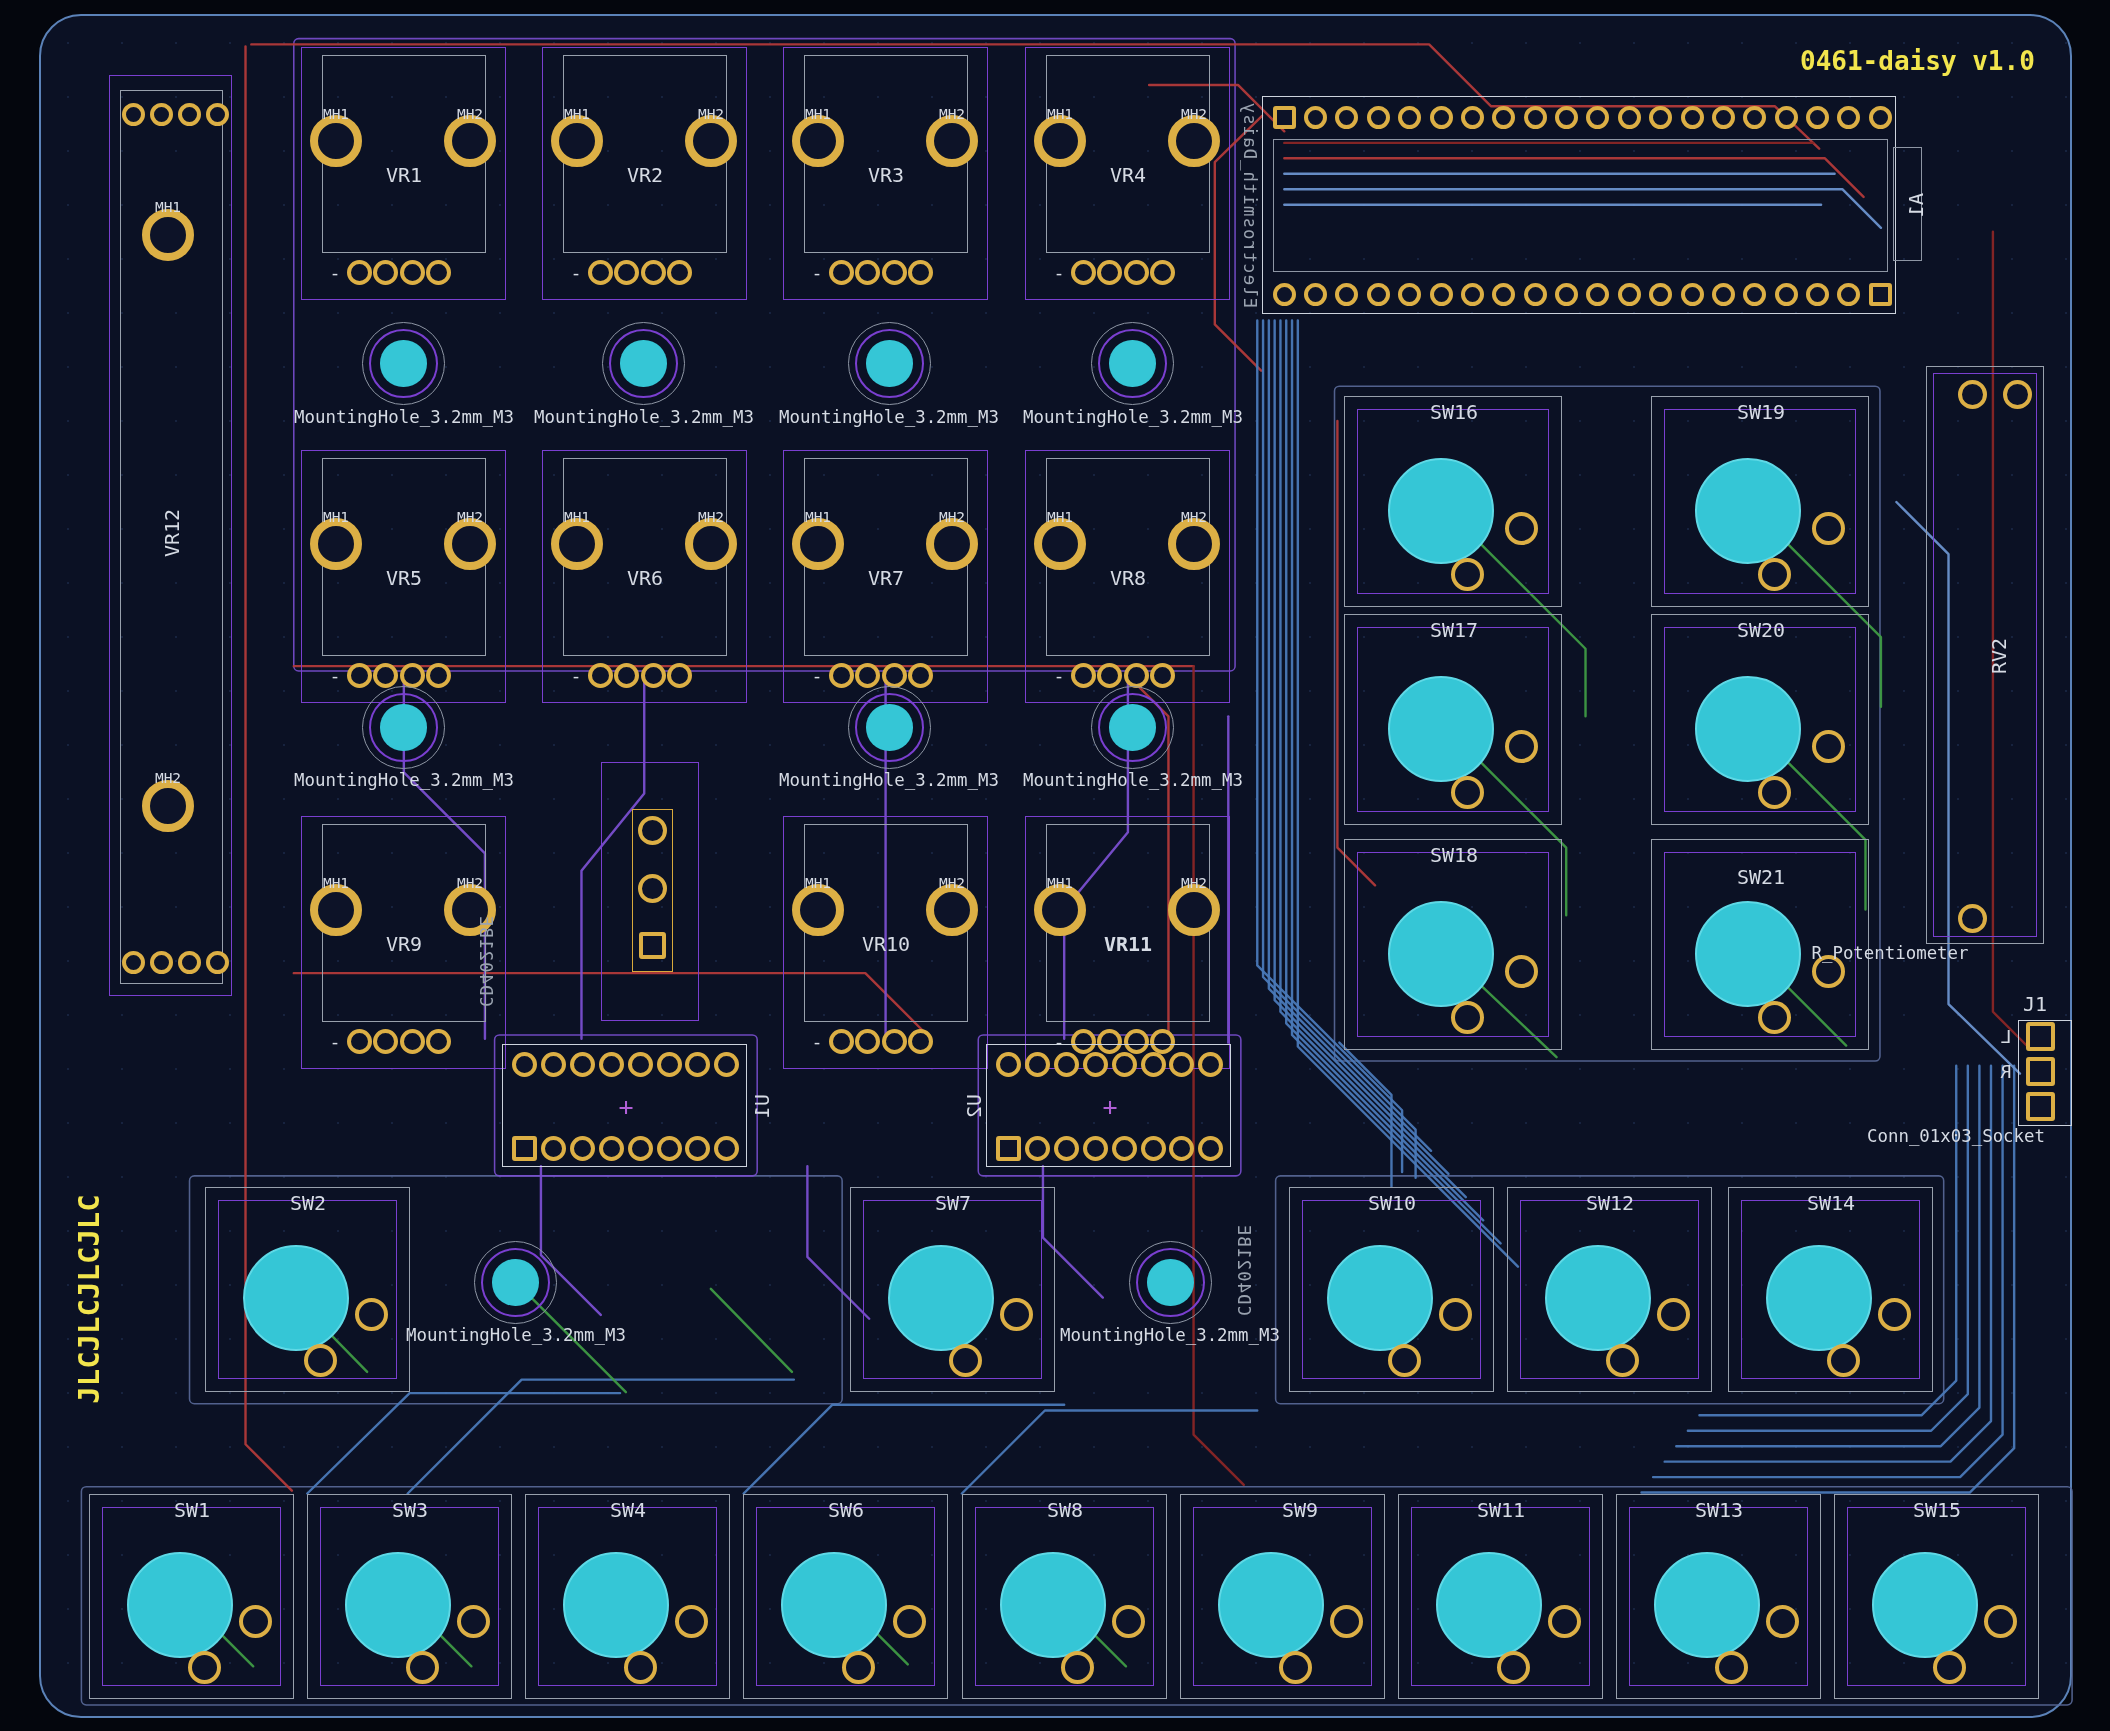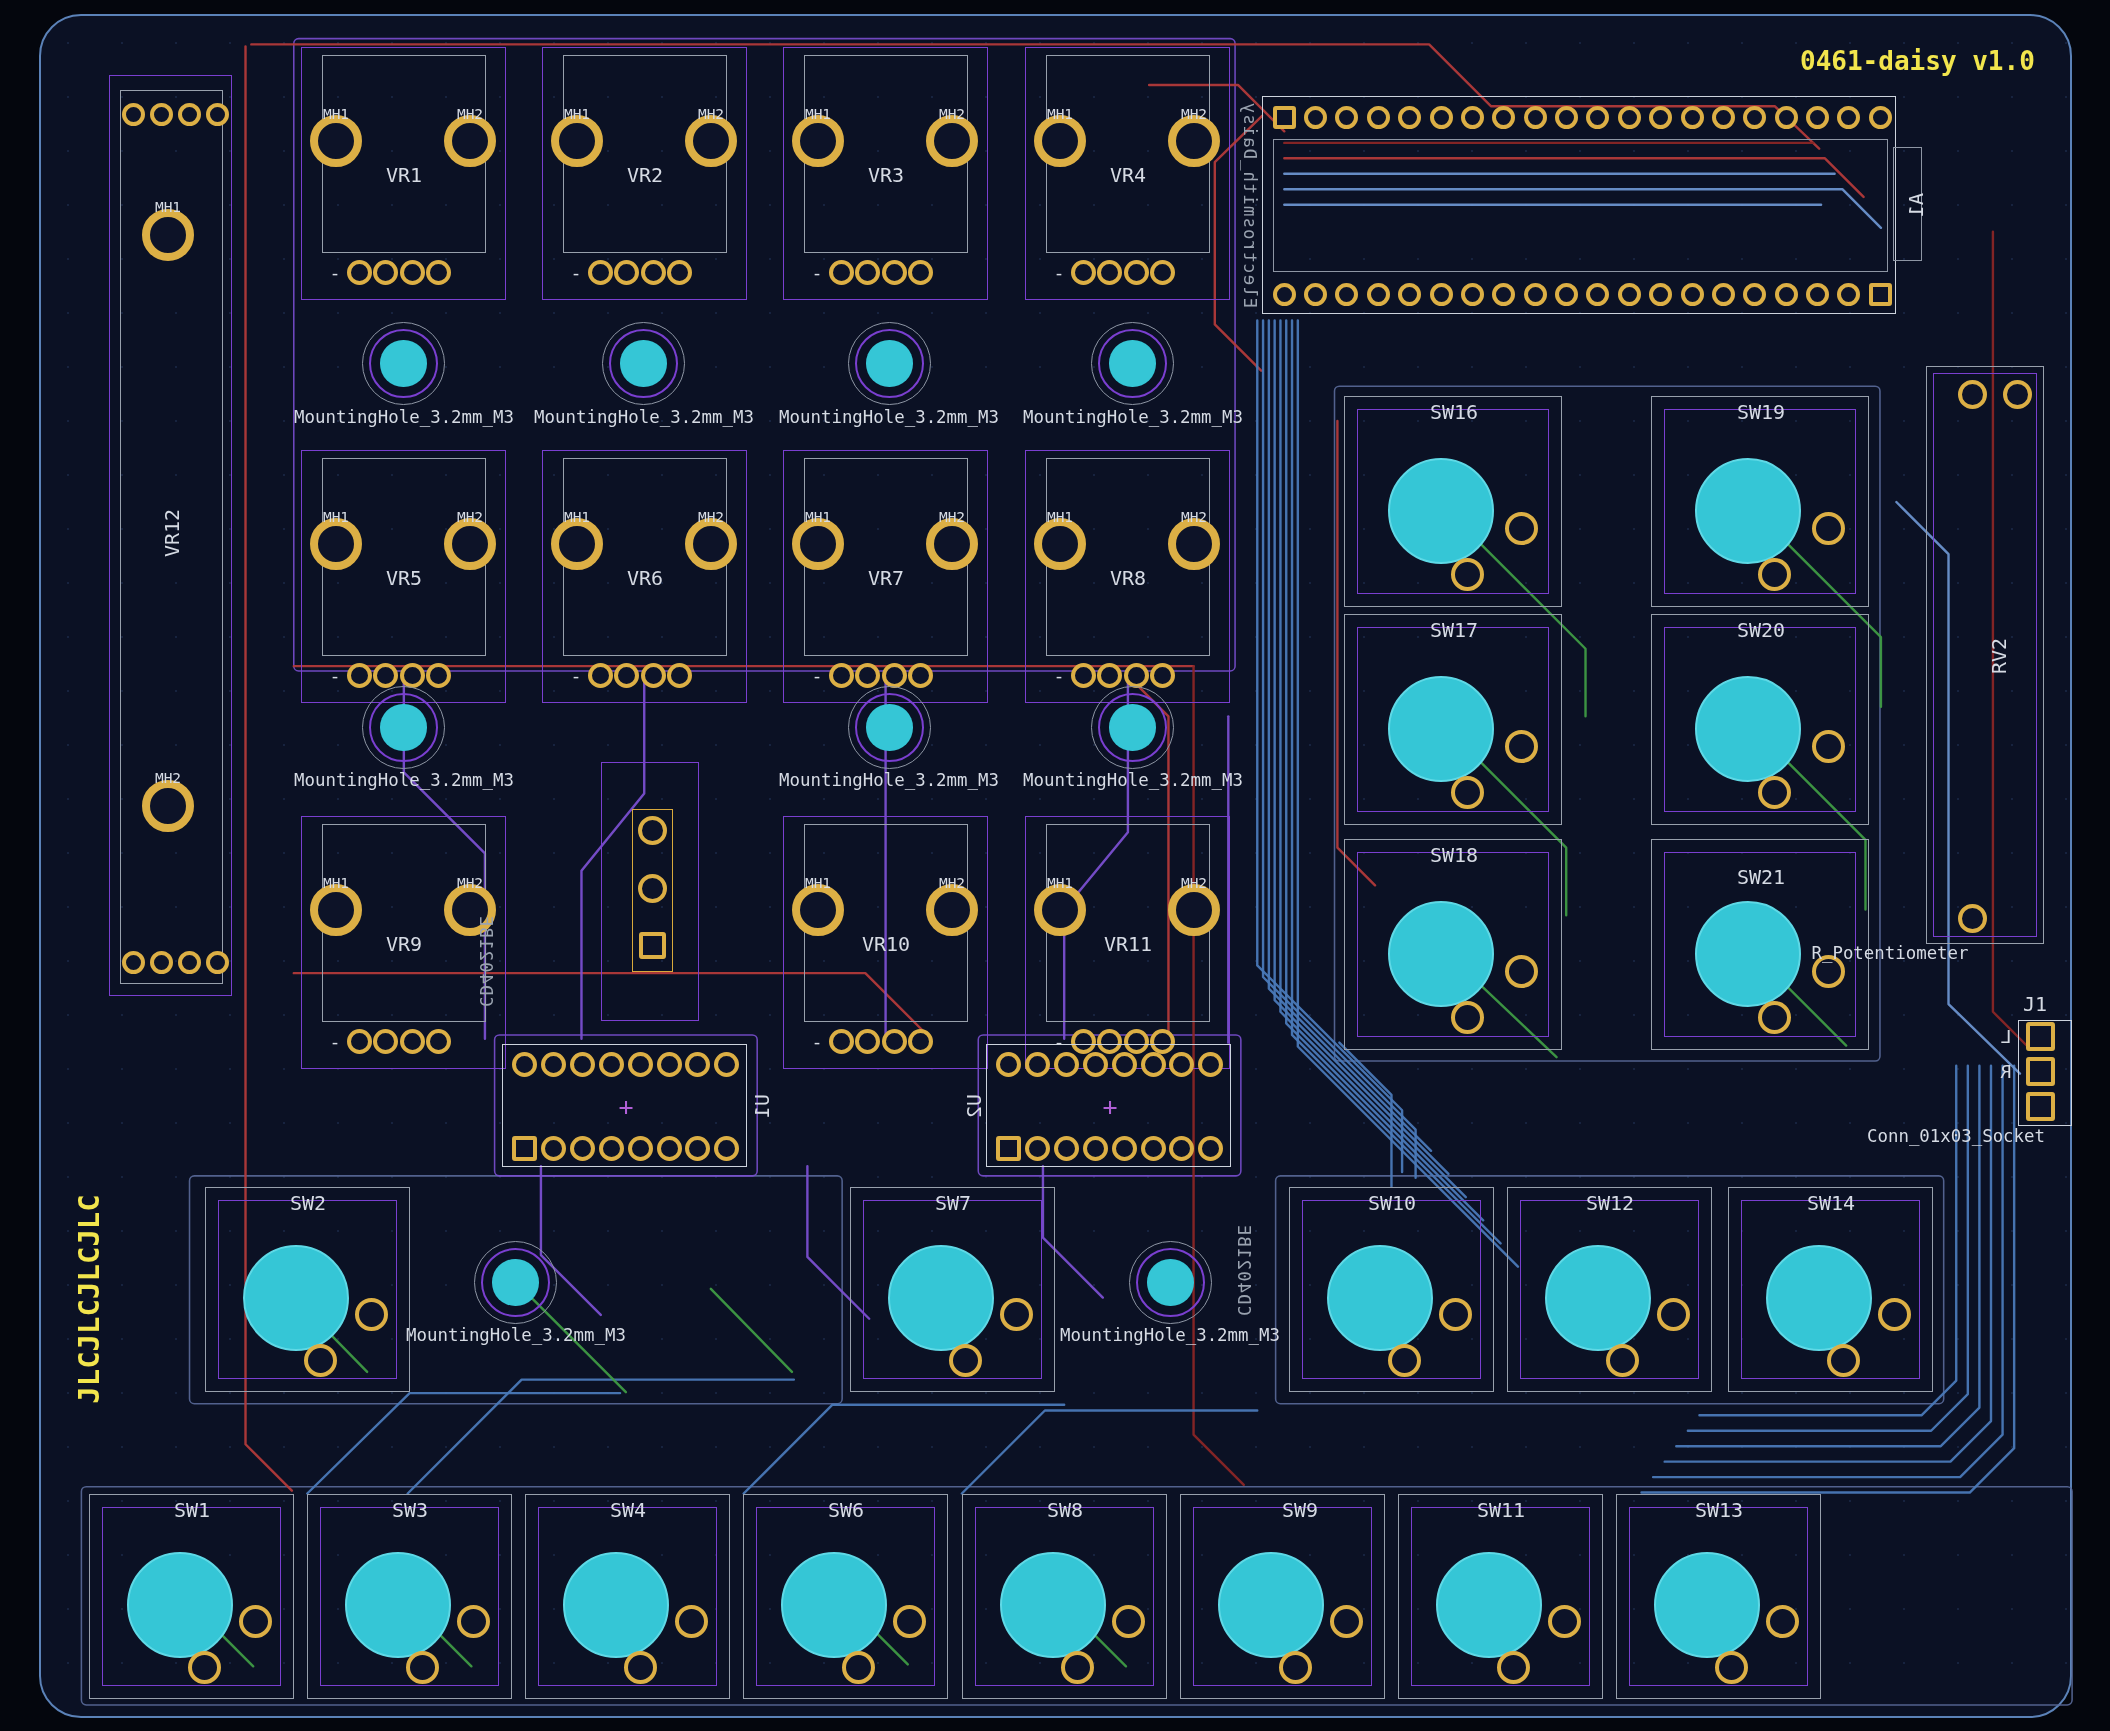--- a/index.html
+++ b/index.html
@@ -255,21 +255,21 @@
         <div class="pad pad-round" style="left: 71px; top: 212px; width: 25px; height: 25px;"></div>
         <div class="pad pad-round" style="left: 98px; top: 212px; width: 25px; height: 25px;"></div>
         <div class="pad pad-round" style="left: 124px; top: 212px; width: 25px; height: 25px;"></div>
       </div>
       <div class="vr-unit" style="left: 1025px; top: 816px; width: 205px; height: 253px;">
         <div class="vr-fab" style="left: 20px; top: 6.8px; width: 164px; height: 198px;"></div>
         <div class="pad pad-round pad-big" style="left: 7.7px; top: 67px; width: 52px; height: 52px;"></div>
         <div class="pad pad-round pad-big" style="left: 142px; top: 67px; width: 52px; height: 52px;"></div>
         <div class="silk-label mh-label" style="left: 34px; top: 66px;">MH1</div>
         <div class="silk-label mh-label" style="left: 168px; top: 66px;">MH2</div>
-        <div class="silk-label ref-label" style="left: 102px; top: 127px;">VR11</div>
+        <div class="silk-label ref-label" style="left: 102px; top: 127px; font-weight: bold;">VR11</div>
         <div class="silk-label" style="left: 33px; top: 225px;">-</div>
         <div class="pad pad-round" style="left: 45px; top: 212px; width: 25px; height: 25px;"></div>
         <div class="pad pad-round" style="left: 71px; top: 212px; width: 25px; height: 25px;"></div>
         <div class="pad pad-round" style="left: 98px; top: 212px; width: 25px; height: 25px;"></div>
         <div class="pad pad-round" style="left: 124px; top: 212px; width: 25px; height: 25px;"></div>
       </div>
       <div class="vr-unit" style="left: 109px; top: 75px; width: 123px; height: 921px;">
         <div class="vr-fab" style="left: 9.7px; top: 13.5px; width: 103px; height: 894px;"></div>
         <div class="pad pad-round" style="left: 11.6px; top: 27px; width: 23px; height: 23px;"></div>
         <div class="pad pad-round" style="left: 11.6px; top: 875px; width: 23px; height: 23px;"></div>
@@ -461,20 +461,27 @@
       <div class="sw-unit" style="left: 1398px; top: 1494px; width: 205px; height: 205px;">
         <div class="sw-inner"></div>
         <div class="silk-label ref-label" style="left: 102px; top: 15.4px;">SW11</div>
         <div class="cyan-hole" style="left: 37px; top: 57px; width: 106px; height: 106px;"></div>
         <div class="pad pad-round" style="left: 98px; top: 156px; width: 33px; height: 33px;"></div>
         <div class="pad pad-round" style="left: 149px; top: 110px; width: 33px; height: 33px;"></div>
       </div>
       <div class="sw-unit" style="left: 1616px; top: 1494px; width: 205px; height: 205px;">
         <div class="sw-inner"></div>
         <div class="silk-label ref-label" style="left: 102px; top: 15.4px;">SW13</div>
+        <div class="cyan-hole" style="left: 37px; top: 57px; width: 106px; height: 106px;"></div>
+        <div class="pad pad-round" style="left: 98px; top: 156px; width: 33px; height: 33px;"></div>
+        <div class="pad pad-round" style="left: 149px; top: 110px; width: 33px; height: 33px;"></div>
+      </div>
+      <div class="sw-unit" style="left: 1834px; top: 1494px; width: 205px; height: 205px;">
+        <div class="sw-inner"></div>
+        <div class="silk-label ref-label" style="left: 102px; top: 15.4px;">SW15</div>
         <div class="cyan-hole" style="left: 37px; top: 57px; width: 106px; height: 106px;"></div>
         <div class="pad pad-round" style="left: 98px; top: 156px; width: 33px; height: 33px;"></div>
         <div class="pad pad-round" style="left: 149px; top: 110px; width: 33px; height: 33px;"></div>
       </div>
       <div class="hdr-unit" style="left: 1262px; top: 96px; width: 634px; height: 218px;">
         <div class="hdr-inner" style="left: 9.7px; top: 42px; width: 615px; height: 133px;"></div>
         <div class="pad pad-square" style="left: 9.7px; top: 8.7px; width: 23px; height: 23px;"></div>
         <div class="pad pad-round" style="left: 9.7px; top: 186px; width: 23px; height: 23px;"></div>
         <div class="pad pad-round" style="left: 41px; top: 8.7px; width: 23px; height: 23px;"></div>
         <div class="pad pad-round" style="left: 41px; top: 186px; width: 23px; height: 23px;"></div>

